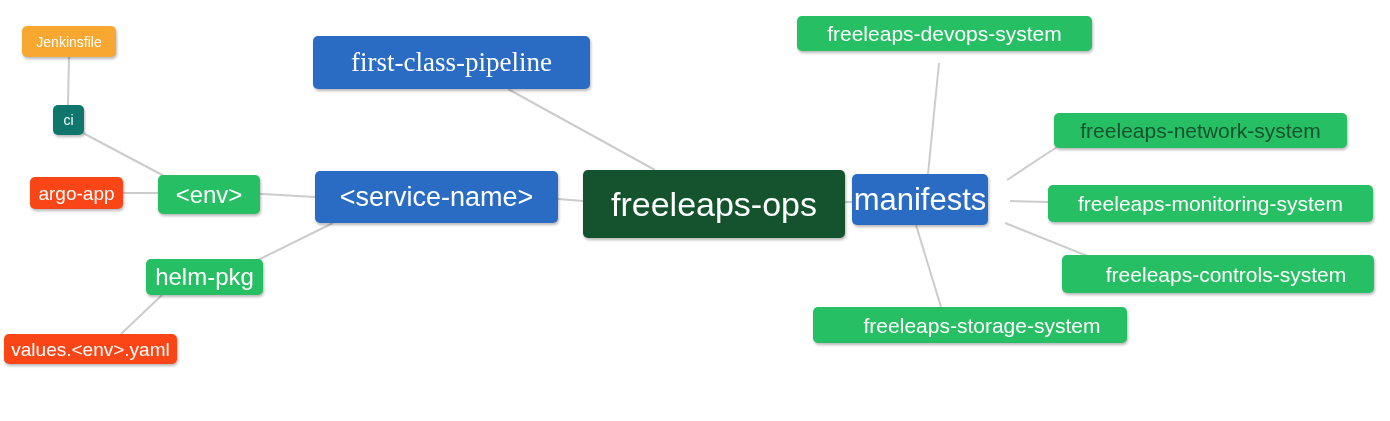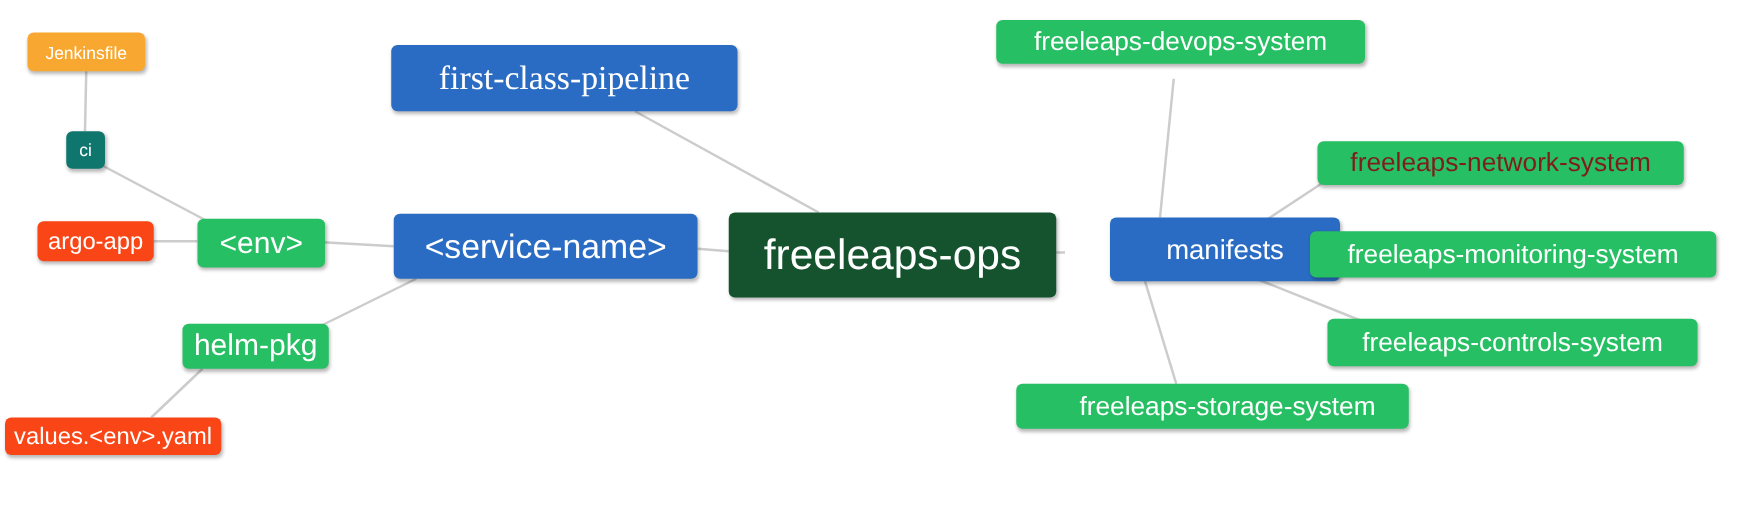--- a/index.html
+++ b/index.html
@@ -40,26 +40,26 @@
       <line x1="939" y1="63" x2="928" y2="174" stroke="#cccccc" stroke-width="2"></line>
       <line x1="1007" y1="180" x2="1057" y2="147" stroke="#cccccc" stroke-width="2"></line>
       <line x1="1010" y1="201" x2="1048" y2="202" stroke="#cccccc" stroke-width="2"></line>
       <line x1="1005" y1="223" x2="1090" y2="257" stroke="#cccccc" stroke-width="2"></line>
       <line x1="916" y1="225" x2="941" y2="307" stroke="#cccccc" stroke-width="2"></line>
     </svg>
   <div id="nodes">
       <div class="node" style="left: 583px; top: 170px; width: 262px; height: 68px; font-size: 34px; background: #14532d; color: rgb(255, 255, 255); text-align: right;">freeleaps-ops</div>
       <div class="node" style="left: 315px; top: 171px; width: 243px; height: 52px; font-size: 27px; background: rgb(42, 108, 195); color: rgb(255, 255, 255);">&lt;service-name&gt;</div>
       <div class="node" style="left: 313px; top: 36px; width: 277px; height: 53px; font-size: 27px; background: rgb(42, 108, 195); color: rgb(255, 255, 255); font-family: Liberation Serif, serif;">first-class-pipeline</div>
-      <div class="node" style="left: 852px; top: 174px; width: 184px; height: 51px; font-size: 22px; background: rgb(42, 108, 195); color: rgb(255, 255, 255); margin-left: 36px;">manifests</div>
+      <div class="node" style="left: 852px; top: 174px; width: 136px; height: 51px; font-size: 31px; background: rgb(42, 108, 195); color: rgb(255, 255, 255);">manifests</div>
       <div class="node" style="left: 158px; top: 175px; width: 102px; height: 39px; font-size: 24px; background: rgb(38, 191, 99); color: rgb(255, 255, 255);">&lt;env&gt;</div>
       <div class="node" style="left: 146px; top: 259px; width: 117px; height: 36px; font-size: 24px; background: rgb(38, 191, 99); color: rgb(255, 255, 255);">helm-pkg</div>
       <div class="node" style="left: 53px; top: 105px; width: 31px; height: 30px; font-size: 14px; background: #0f766e; color: rgb(255, 255, 255);">ci</div>
       <div class="node" style="left: 30px; top: 177px; width: 93px; height: 32px; font-size: 19px; background: rgb(250, 70, 22); color: rgb(255, 255, 255);">argo-app</div>
       <div class="node" style="left: 4px; top: 334px; width: 173px; height: 30px; font-size: 19px; background: rgb(250, 70, 22); color: rgb(255, 255, 255);">values.&lt;env&gt;.yaml</div>
       <div class="node" style="left: 22px; top: 26px; width: 94px; height: 31px; font-size: 14px; background: rgb(248, 168, 49); color: rgb(255, 255, 255);">Jenkinsfile</div>
       <div class="node" style="left: 797px; top: 16px; width: 295px; height: 35px; font-size: 21px; background: rgb(38, 191, 99); color: rgb(255, 255, 255);">freeleaps-devops-system</div>
-      <div class="node" style="left: 1054px; top: 113px; width: 293px; height: 35px; font-size: 21px; background: rgb(38, 191, 99); color: #7f1d1d;">freeleaps-network-system</div>
+      <div class="node" style="left: 1054px; top: 113px; width: 293px; height: 35px; font-size: 21px; background: rgb(38, 191, 99); color: #14532d;">freeleaps-network-system</div>
       <div class="node" style="left: 1048px; top: 185px; width: 325px; height: 37px; font-size: 21px; background: rgb(38, 191, 99); color: rgb(255, 255, 255);">freeleaps-monitoring-system</div>
-      <div class="node" style="left: 1062px; top: 255px; width: 296px; height: 38px; font-size: 21px; background: rgb(38, 191, 99); color: rgb(255, 255, 255);">freeleaps-controls-system</div>
+      <div class="node" style="left: 1062px; top: 255px; width: 296px; height: 38px; font-size: 21px; background: rgb(38, 191, 99); color: rgb(255, 255, 255); padding-left: 16px;">freeleaps-controls-system</div>
       <div class="node" style="left: 813px; top: 307px; width: 290px; height: 36px; font-size: 21px; background: rgb(38, 191, 99); color: rgb(255, 255, 255); padding-left: 24px;">freeleaps-storage-system</div>
     </div>
 </div>
 
 </body></html>

